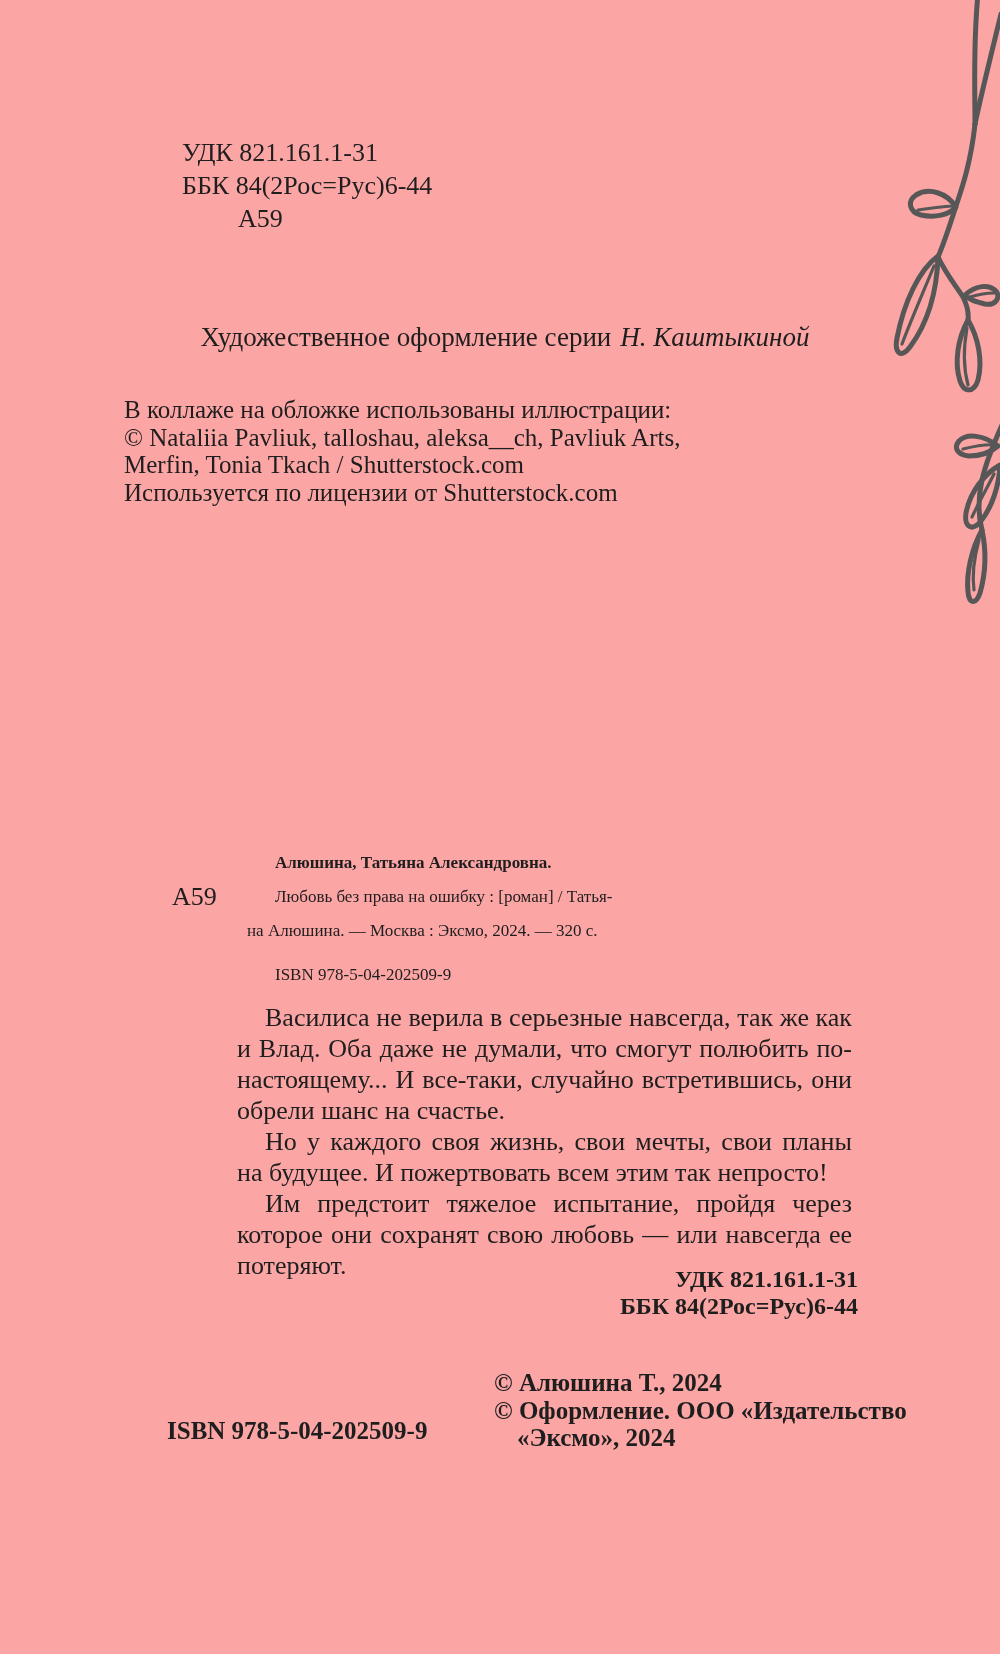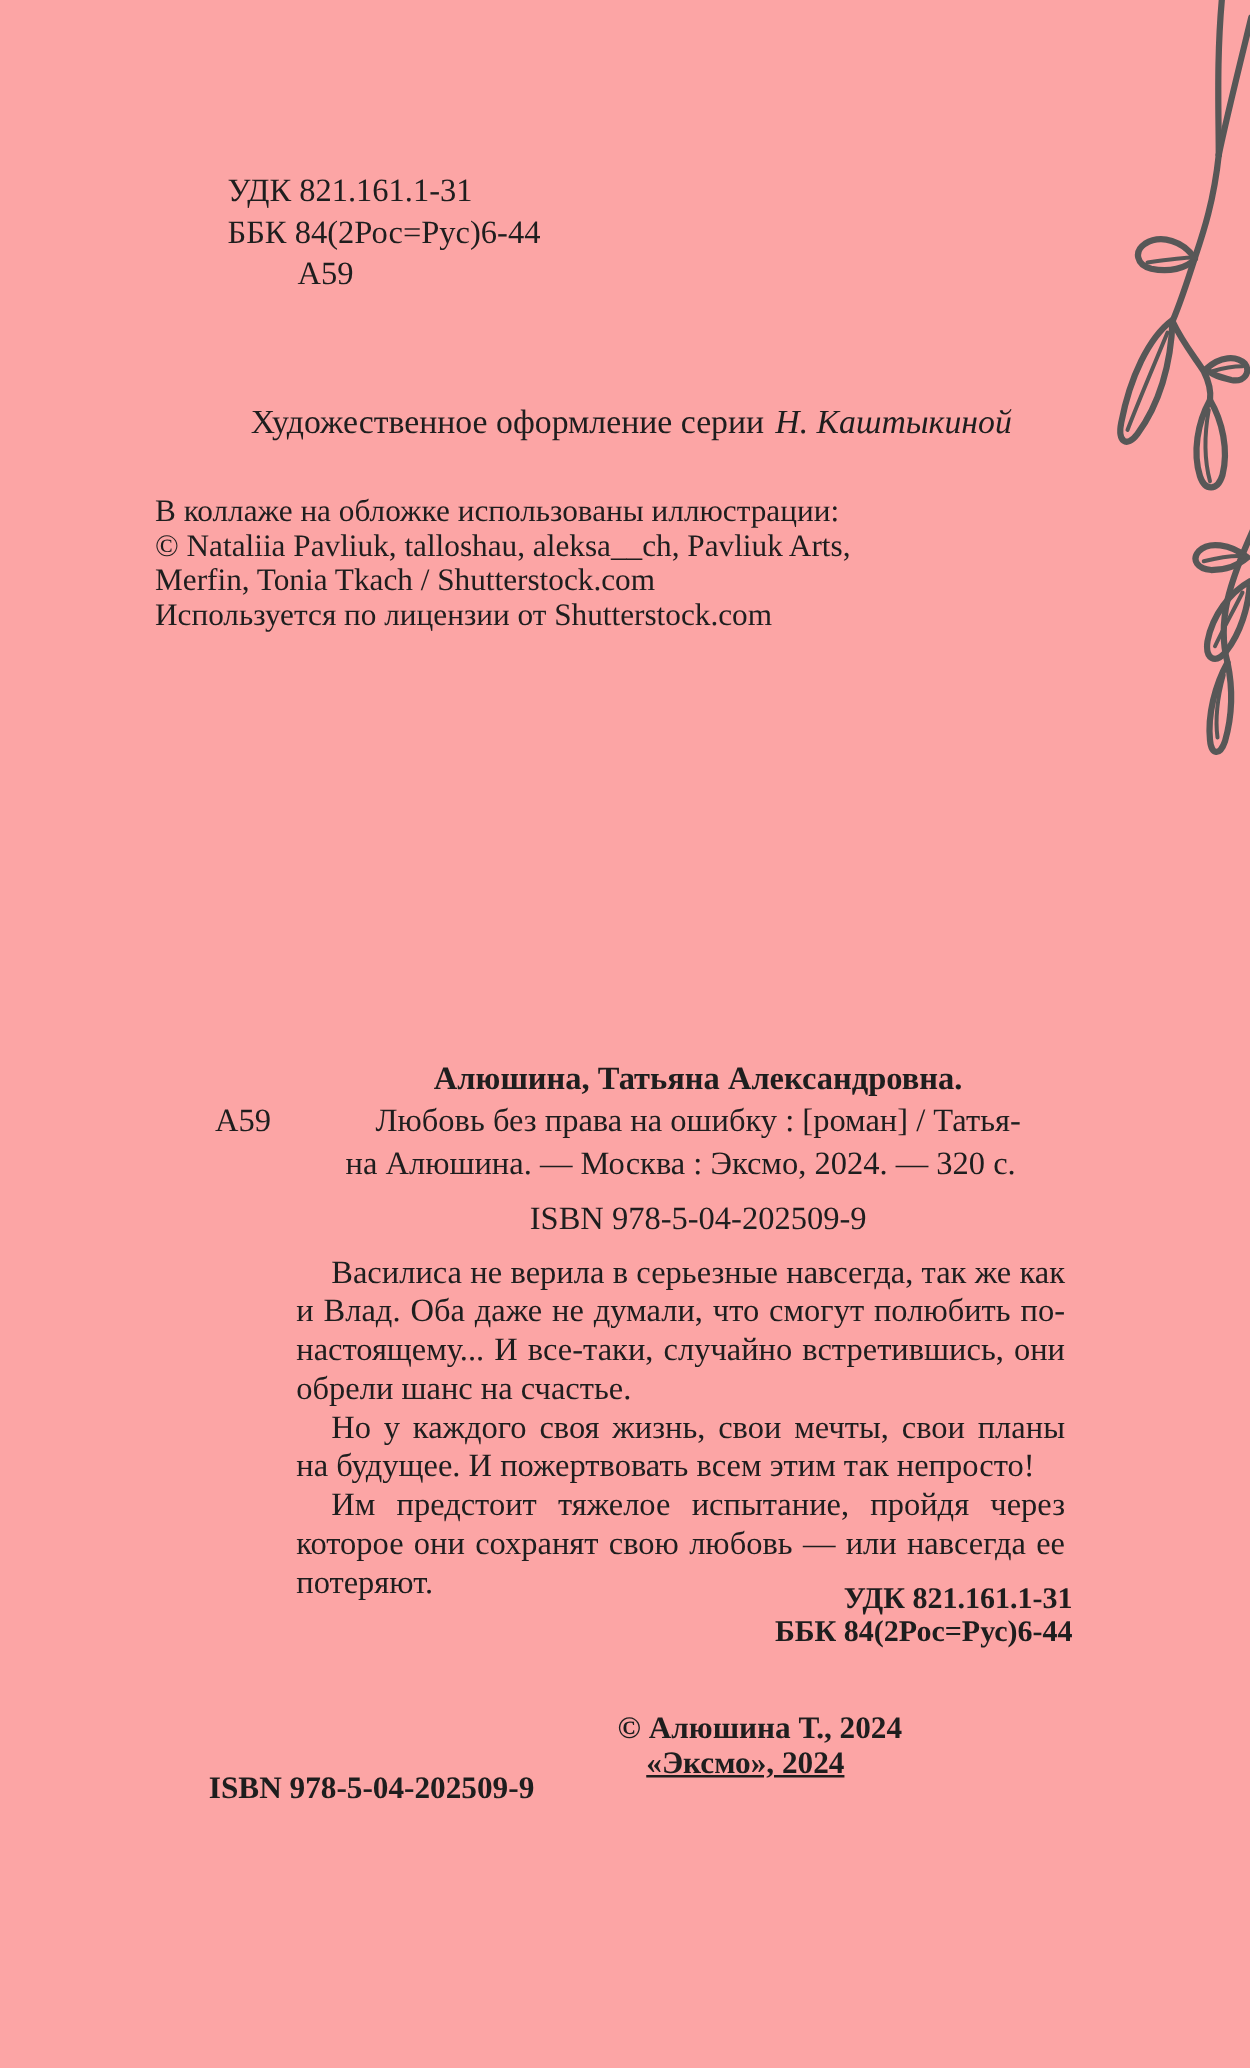--- a/index.html
+++ b/index.html
@@ -60,26 +60,25 @@
     top: 396px;
     width: 770px;
     text-align: left;
     font-size: 25px;
     line-height: 27.5px;
   }
 
   
   .catalog {
     position: absolute;
-    left: 237px;
+    left: 247px;
     top: 846px;
     width: 615px;
-    font-size: 26px;
+    font-size: 17px;
     line-height: 34px;
-    text-align: center;
   }
   .catalog .heading { font-weight: bold; padding-left: 28px; }
   .catalog .ind { padding-left: 28px; }
   .catalog .isbn-line { padding-left: 28px; margin-top: 10px; }
   .author-sign-margin {
     position: absolute;
     left: 172px;
     top: 880px;
     font-size: 26px;
     line-height: 34px;
@@ -120,21 +119,21 @@
   }
   .footer-copy {
     position: absolute;
     left: 494px;
     top: 1369px;
     font-size: 25px;
     line-height: 27.5px;
     font-weight: bold;
     white-space: nowrap;
   }
-  .footer-copy .ind2 { padding-left: 23px; text-decoration: underline; }
+  .footer-copy .ind2 { padding-left: 23px; }
 </style>
 </head>
 <body>
 
 <div class="page">
 
   <svg class="branch" viewBox="0 0 150 620">
     <g>
       <path d="M 128 -6 C 123 45 125 90 125 124"></path>
       <path d="M 151 14 C 141 55 131 95 125 124"></path>
@@ -194,16 +193,17 @@
   </div>
 
   <div class="udk-right">
     <div>УДК 821.161.1-31</div>
     <div>ББК 84(2Рос=Рус)6-44</div>
   </div>
 
   <div class="footer-isbn">ISBN 978-5-04-202509-9</div>
   <div class="footer-copy">
     <div>© Алюшина Т., 2024</div>
+    <div>© Оформление. ООО «Издательство</div>
     <div class="ind2">«Эксмо», 2024</div>
   </div>
 
 </div>
 
 </body></html>

